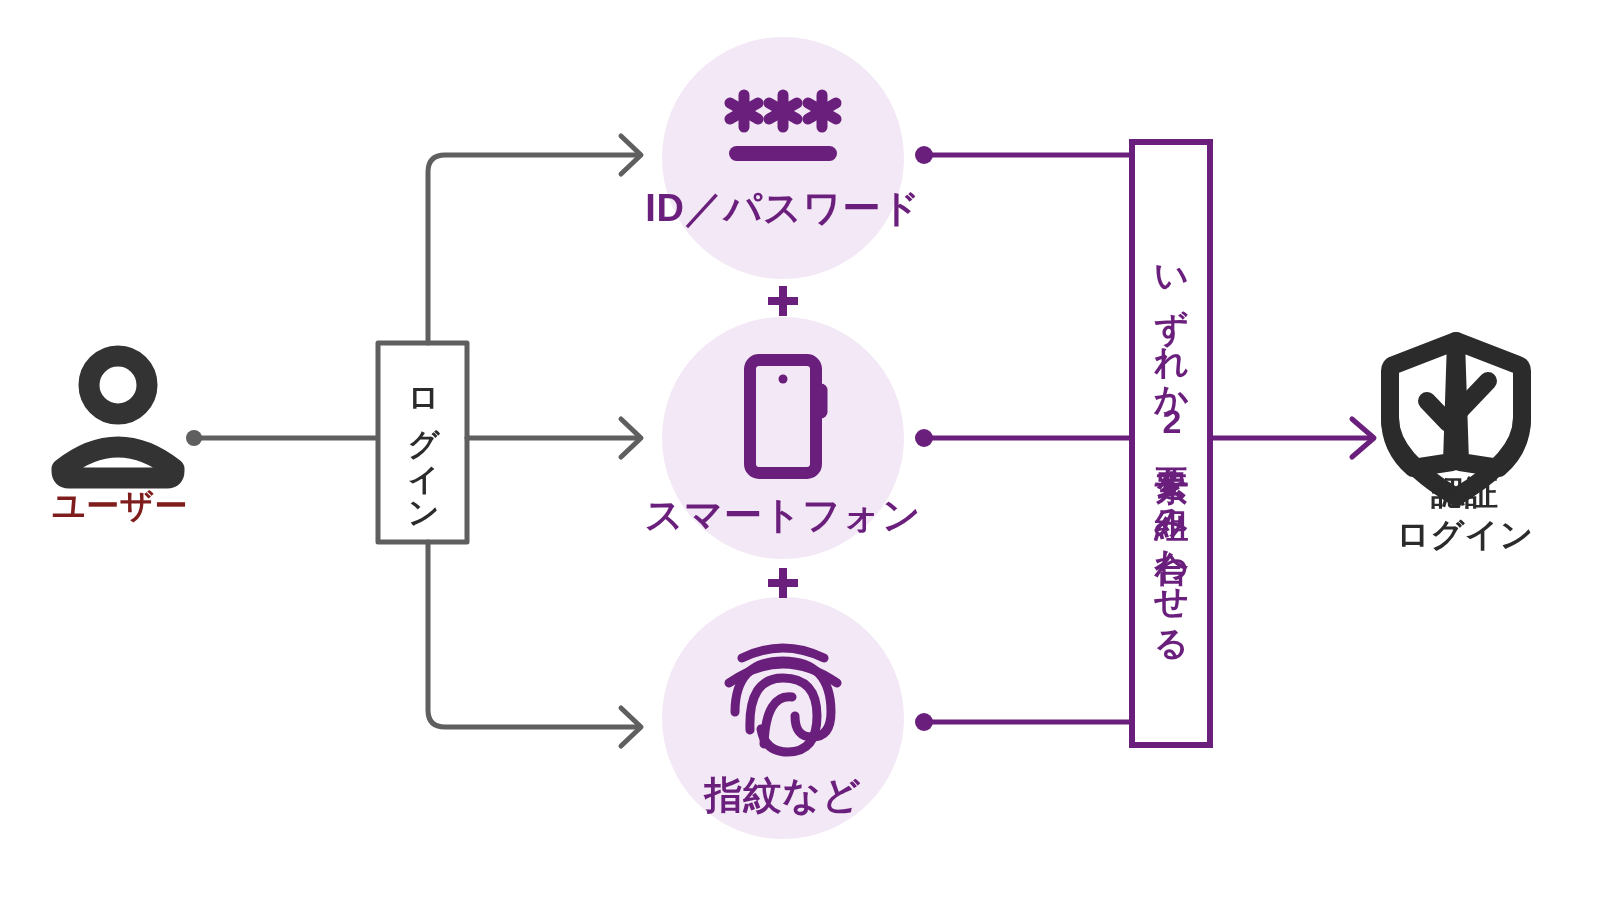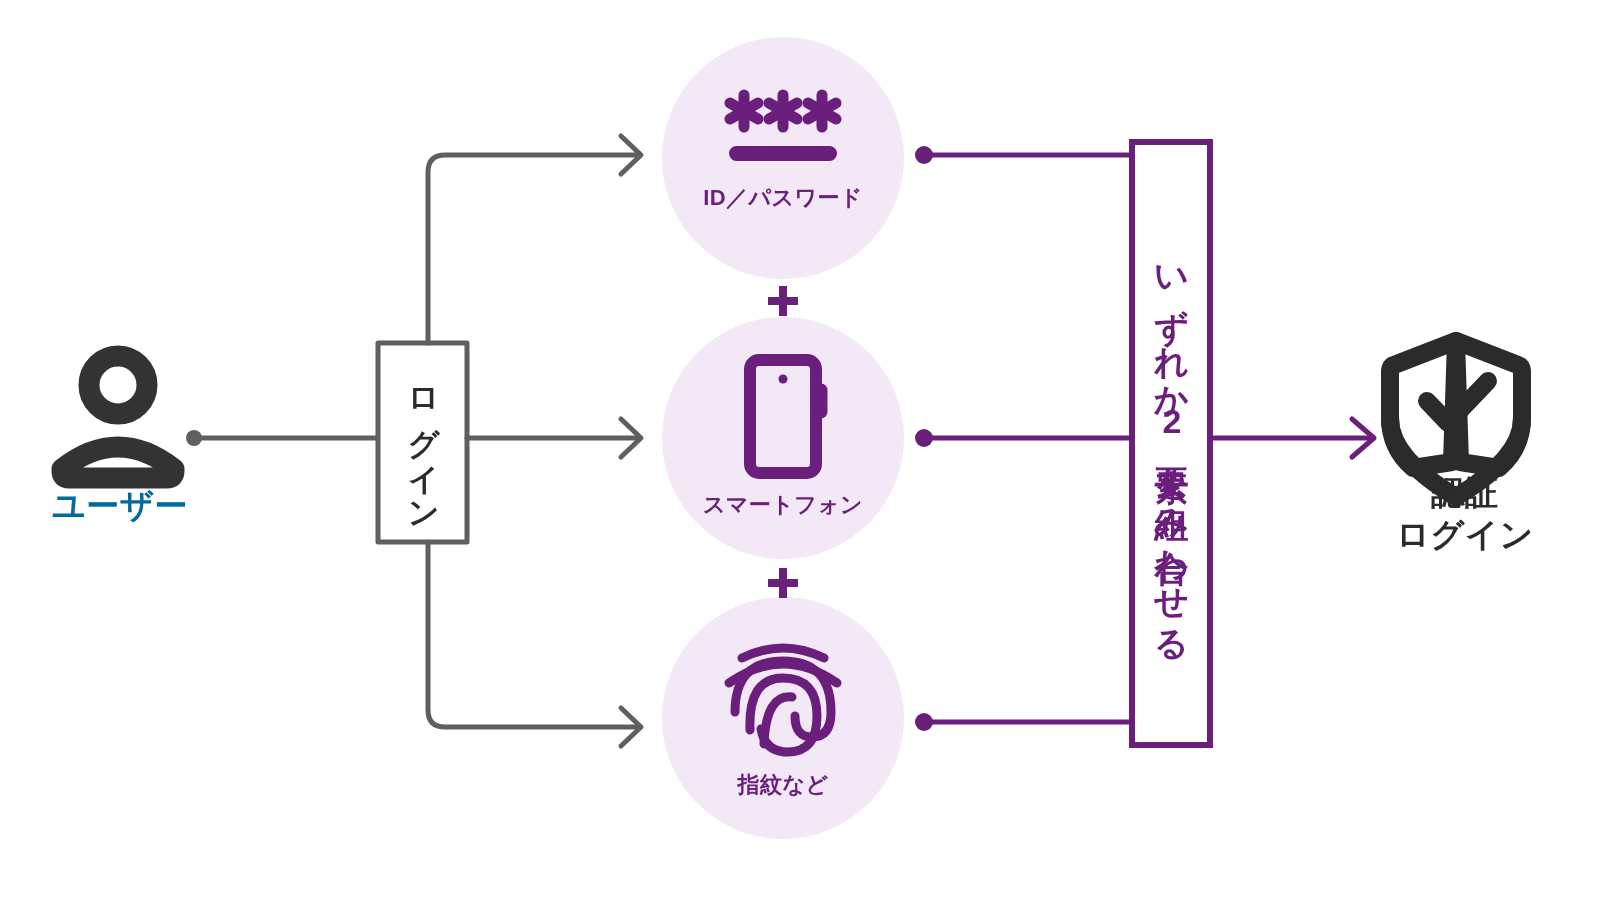--- a/index.html
+++ b/index.html
@@ -31,26 +31,26 @@
     letter-spacing: 0.02em;
   }
 
   
   #user-label {
     left: 0;
     top: 484;
     width: 240px;
     text-align: center;
     font-size: 33px;
-    color: #0369a1;
+    color: #7f1d1d;
   }
 
   
   .node-label {
-    font-size: 22px;
+    font-size: 38px;
     color: #6b1f7c;
     text-align: center;
     width: 440px;
   }
   #label-id      { left: 563px; top: 183px; }
   #label-phone   { left: 563px; top: 490px; }
   #label-finger  { left: 563px; top: 770px; }
 
   
   #login-box-text {

